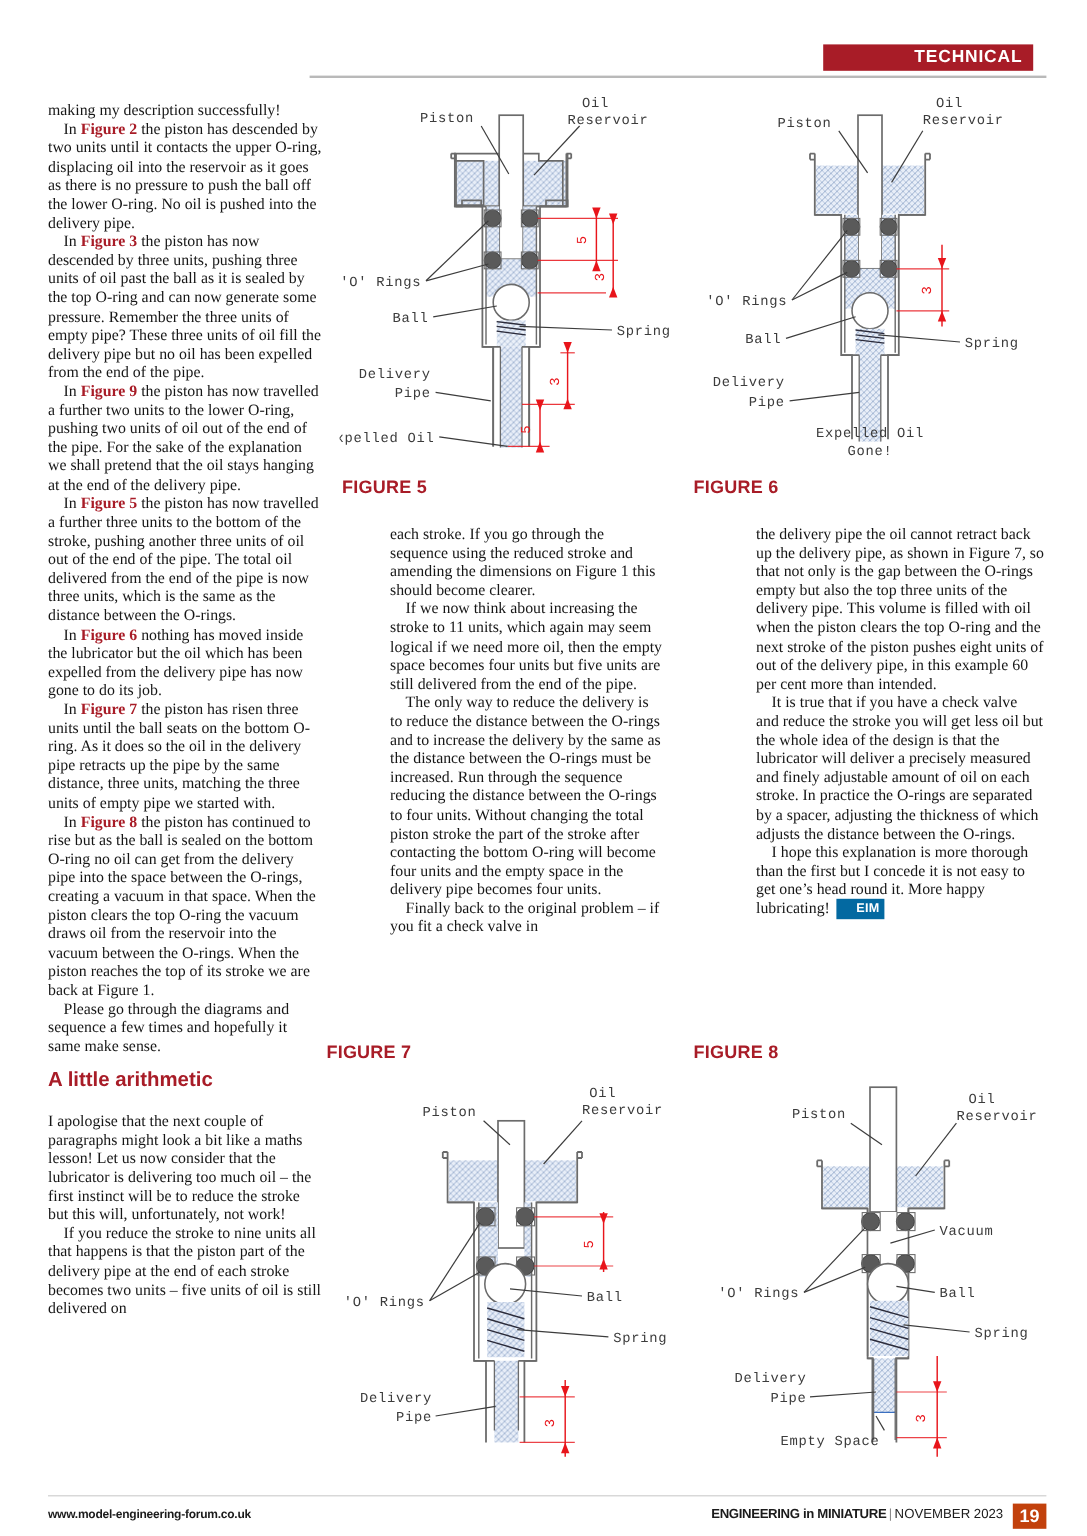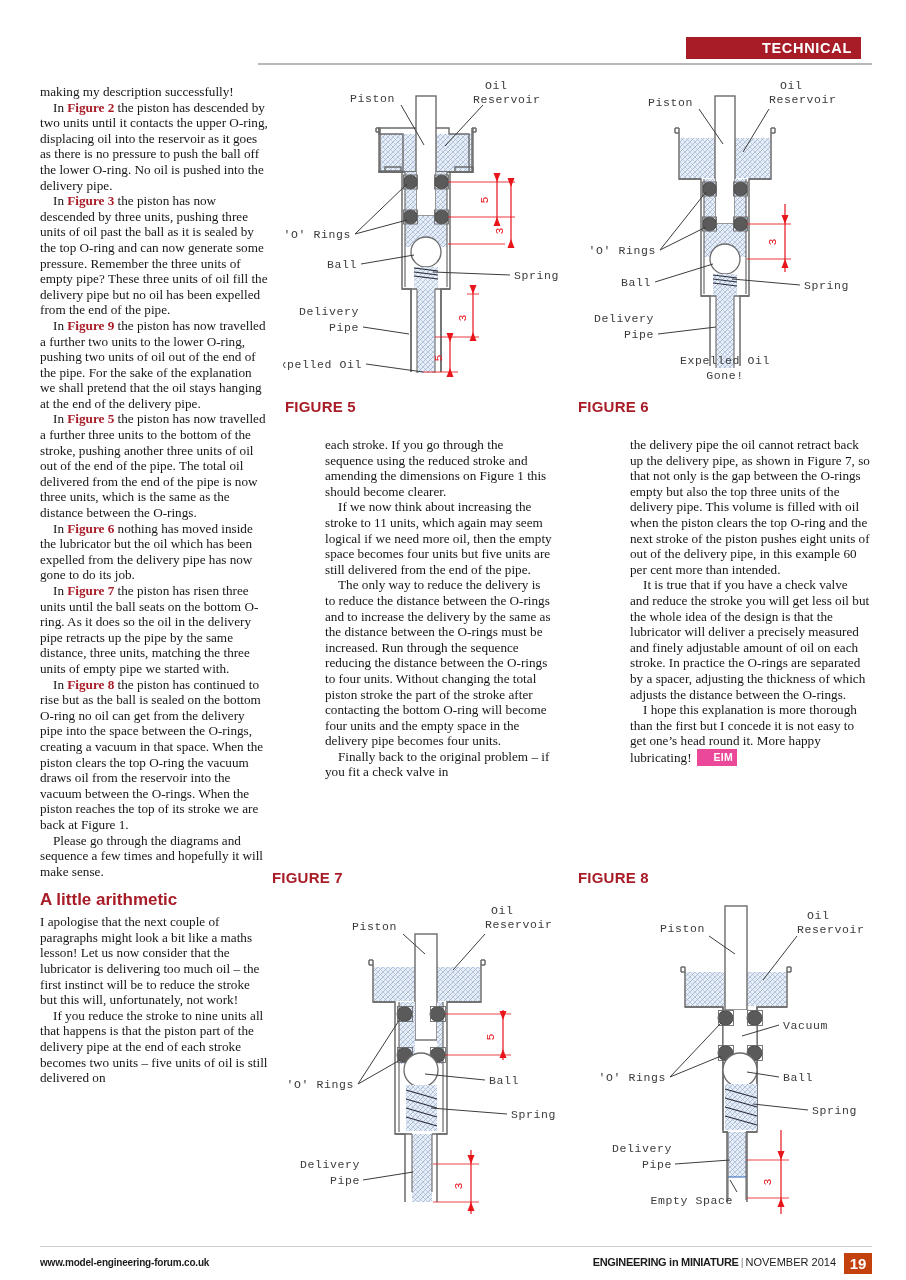--- a/index.html
+++ b/index.html
@@ -30,22 +30,22 @@
     color:#fff;font-family:"Liberation Sans",sans-serif;font-weight:bold;font-size:15px;
     display:flex;align-items:center;justify-content:center;}
 
   
   .col{position:absolute;font-family:"Liberation Serif",serif;font-size:13.2px;
     line-height:15.6px;color:#161616;text-align:left;}
   .col p{margin:0;}
   .col p.ind{text-indent:13px;}
   .figref{color:#a81c27;font-weight:bold;}
   .h2{font-family:"Liberation Sans",sans-serif;font-weight:bold;font-size:17px;
-    color:#a81c27;margin:11px 0 4px 0;line-height:20px;}
-  .eim{display:inline-block;background:#ec4899;color:#fff;
+    color:#a81c27;margin:11px 0 16px 0;line-height:20px;}
+  .eim{display:inline-block;background:#0369a1;color:#fff;
     font-family:"Liberation Sans",sans-serif;font-weight:bold;font-size:10.5px;
     padding:1px 4px 1px 4px;letter-spacing:.3px;vertical-align:1px;margin-left:5px;}
 
   #col1{left:40px;top:72px;width:228px;}
   #col2{left:285px;top:425px;width:228px;margin-left:40px;}
   #col3{left:630px;top:425px;width:240px;}
 
   
   .pq-wrap{position:absolute;left:521px;top:418px;width:130px;height:418px;}
   .pq-line{position:absolute;top:0;width:1px;height:418px;
@@ -78,21 +78,21 @@
   <div class="col" id="col1">
     <div>
         <p>making my description successfully!</p>
         <p class="ind">In <span class="figref">Figure 2</span> the piston has descended by two units until it contacts the upper O-ring, displacing oil into the reservoir as it goes as there is no pressure to push the ball off the lower O-ring. No oil is pushed into the delivery pipe.</p>
         <p class="ind">In <span class="figref">Figure 3</span> the piston has now descended by three units, pushing three units of oil past the ball as it is sealed by the top O-ring and can now generate some pressure. Remember the three units of empty pipe? These three units of oil fill the delivery pipe but no oil has been expelled from the end of the pipe.</p>
         <p class="ind">In <span class="figref">Figure 9</span> the piston has now travelled a further two units to the lower O-ring, pushing two units of oil out of the end of the pipe. For the sake of the explanation we shall pretend that the oil stays hanging at the end of the delivery pipe.</p>
         <p class="ind">In <span class="figref">Figure 5</span> the piston has now travelled a further three units to the bottom of the stroke, pushing another three units of oil out of the end of the pipe. The total oil delivered from the end of the pipe is now three units, which is the same as the distance between the O-rings.</p>
         <p class="ind">In <span class="figref">Figure 6</span> nothing has moved inside the lubricator but the oil which has been expelled from the delivery pipe has now gone to do its job.</p>
         <p class="ind">In <span class="figref">Figure 7</span> the piston has risen three units until the ball seats on the bottom O-ring. As it does so the oil in the delivery pipe retracts up the pipe by the same distance, three units, matching the three units of empty pipe we started with.</p>
         <p class="ind">In <span class="figref">Figure 8</span> the piston has continued to rise but as the ball is sealed on the bottom O-ring no oil can get from the delivery pipe into the space between the O-rings, creating a vacuum in that space. When the piston clears the top O-ring the vacuum draws oil from the reservoir into the vacuum between the O-rings. When the piston reaches the top of its stroke we are back at Figure 1.</p>
-        <p class="ind">Please go through the diagrams and sequence a few times and hopefully it will make sense.</p>
+        <p class="ind">Please go through the diagrams and sequence a few times and hopefully it same make sense.</p>
       </div>
     <div class="h2">A little arithmetic</div>
     <div>
         <p>I apologise that the next couple of paragraphs might look a bit like a maths lesson! Let us now consider that the lubricator is delivering too much oil – the first instinct will be to reduce the stroke but this will, unfortunately, not work!</p>
         <p class="ind">If you reduce the stroke to nine units all that happens is that the piston part of the delivery pipe at the end of each stroke becomes two units – five units of oil is still delivered on</p>
       </div>
   </div>
 
   <div class="col" id="col2">
     <div>
@@ -473,17 +473,17 @@
       <text class="lbl" x="97" y="260" text-anchor="end">Delivery</text>
       <text class="lbl" x="97" y="276" text-anchor="end">Pipe</text>
       <text class="lbl" x="158" y="312" text-anchor="end">Empty Space</text>
     </svg>
   </div>
   <div class="figcap" style="left:578px;top:857px;">FIGURE 8</div>
 
   <div class="ftr-rule"></div>
   <div class="ftr-left">www.model-engineering-forum.co.uk</div>
   <div class="ftr-right">
-    <b>ENGINEERING in MINIATURE</b><span class="sep">|</span><span>NOVEMBER 2014</span>
+    <b>ENGINEERING in MINIATURE</b><span class="sep">|</span><span>NOVEMBER 2023</span>
   </div>
   <div class="ftr-page">19</div>
 
 </div>
 
 </body></html>

